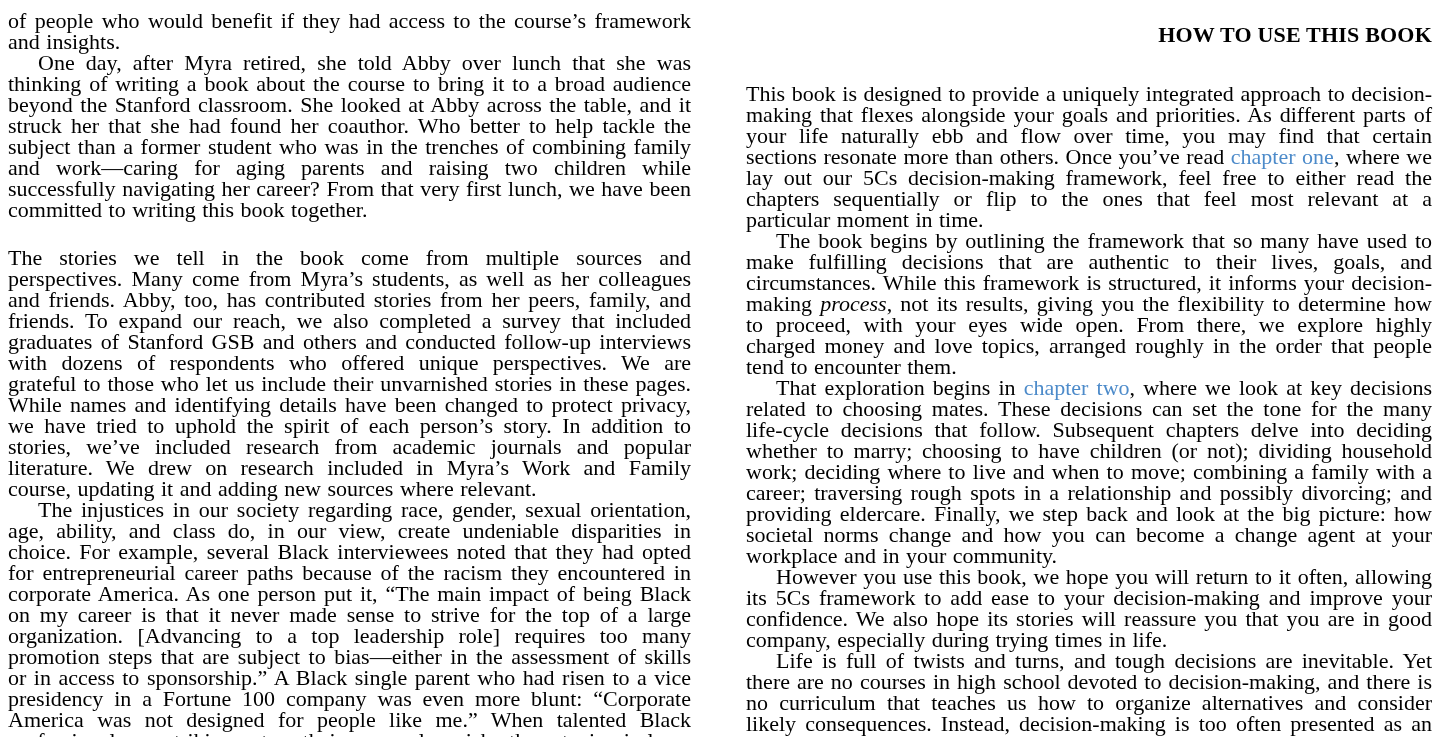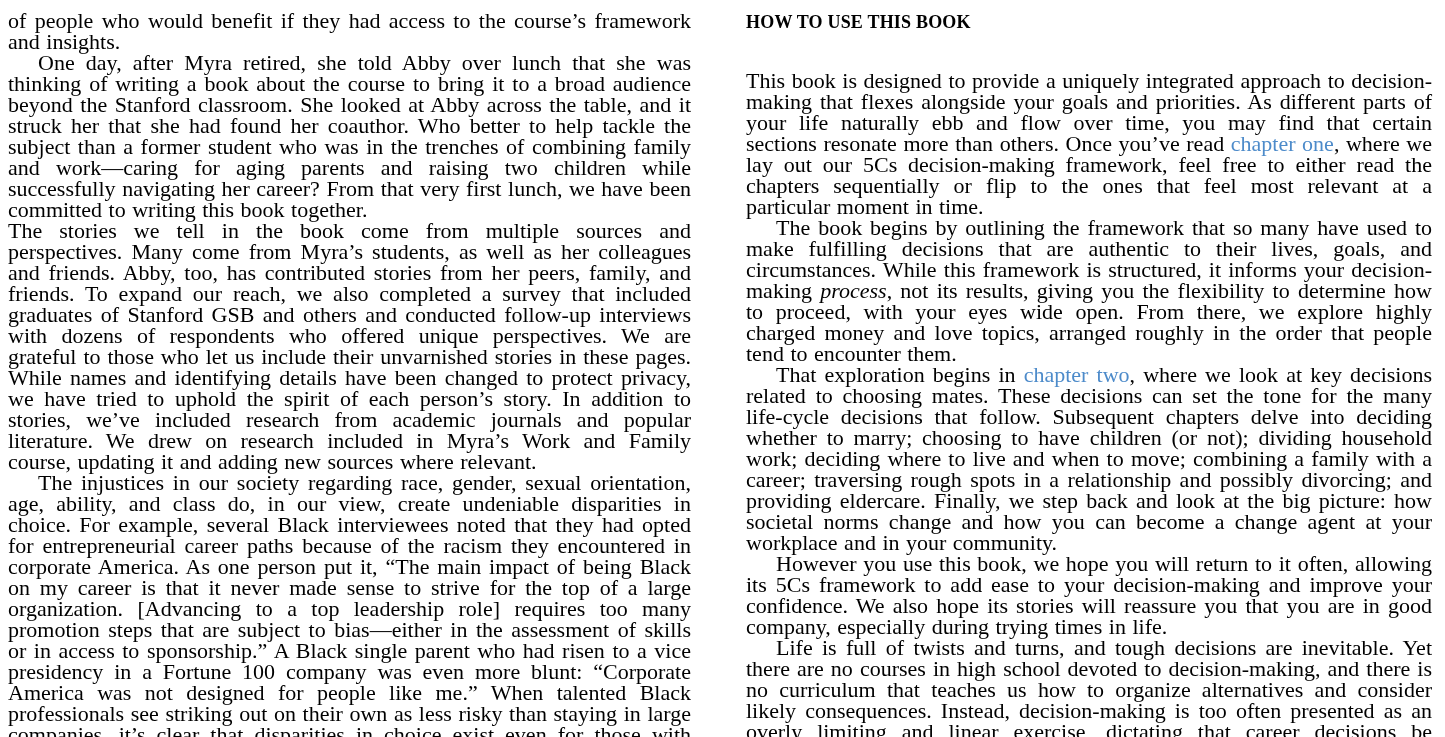--- a/index.html
+++ b/index.html
@@ -23,37 +23,39 @@
     left: 8px;
     top: 10px;
     width: 683px;
   }
   #right-page {
     left: 746px;
     top: 12px;
     width: 686px;
   }
   .section-heading {
-    font-size: 18px;
+    font-size: 22px;
     line-height: 20px;
     font-weight: bold;
     letter-spacing: 0.2px;
-    margin: 0 0 38px 0;
+    margin: 13px 0 38px 0;
+    text-align: right;
   }
   p.para {
     margin: 0;
     font-size: 22px;
     line-height: 21px;
     text-align: justify;
     word-spacing: 1px;
   }
   p.para.indent {
     text-indent: 30px;
   }
   p.para.space-before {
+    margin-top: 27px;
   }
   a.chapter-link {
     color: var(--link-color, #4d8bca);
     text-decoration: none;
     cursor: pointer;
   }
   em.emph {
     font-style: italic;
   }
 </style>

